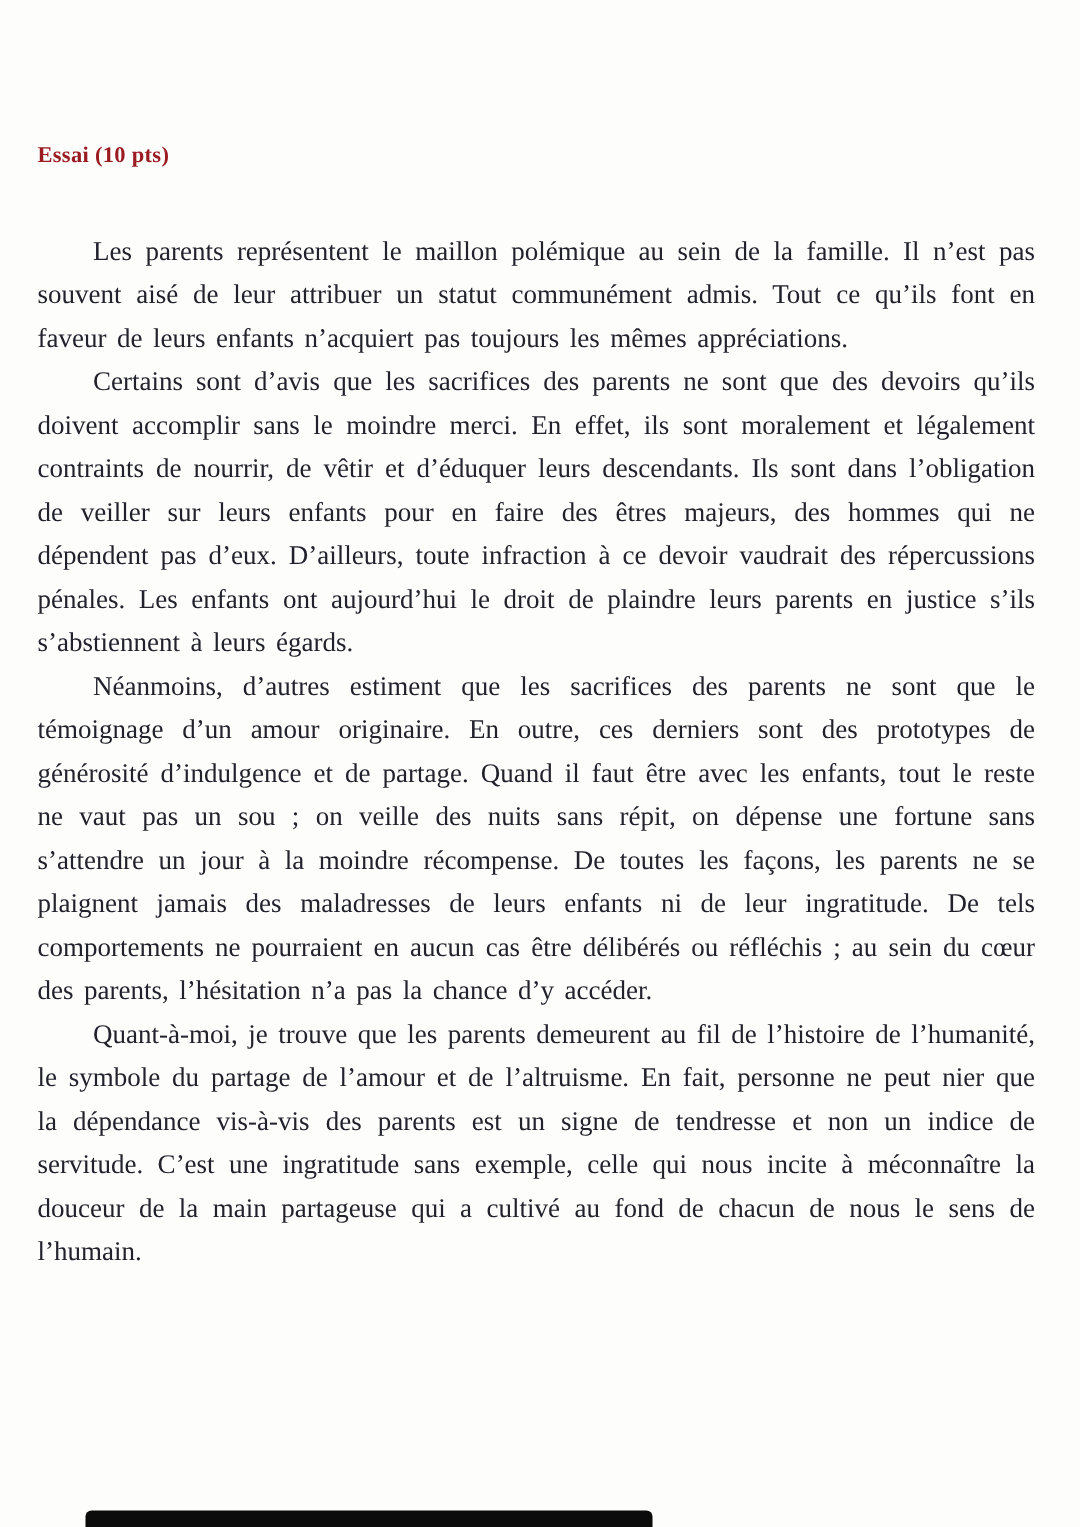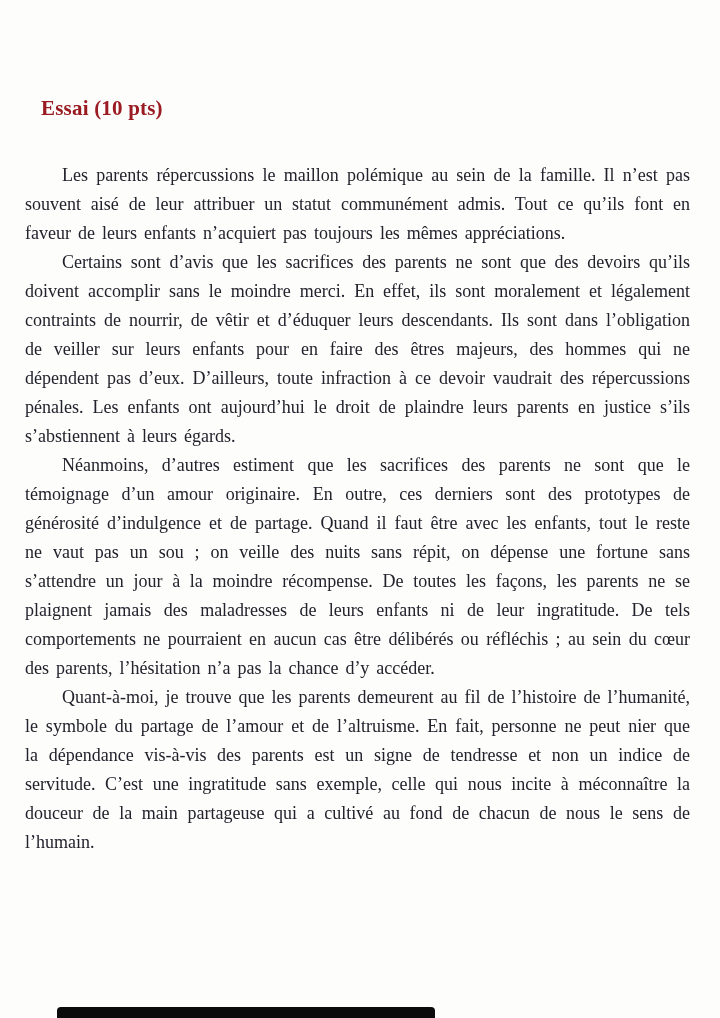--- a/index.html
+++ b/index.html
@@ -15,22 +15,22 @@
     overflow: hidden;
   }
   .page {
     box-sizing: border-box;
     width: 720px;
     height: 1018px;
     padding: 96px 30px 0 25px;
     position: relative;
   }
   .essay-title {
-    margin: 0 0 40px 16px;
-    font-size: 21px;
+    margin: 0 0 40px 0;
+    font-size: 15px;
     font-weight: bold;
     color: #9b1b22;
     letter-spacing: 0.2px;
   }
   .essay-paragraph {
     margin: 0;
     font-size: 18px;
     line-height: 29px;
     color: #22222c;
     text-align: justify;
@@ -47,21 +47,21 @@
     border-radius: 4px 4px 0 0;
   }
 </style>
 </head>
 <body>
 
 <div class="page">
 
   <h1 class="essay-title">Essai (10 pts)</h1>
 
-  <p class="essay-paragraph">Les parents répercussions le maillon polémique au sein de la famille. Il n’est pas souvent aisé de leur attribuer un statut communément admis. Tout ce qu’ils font en faveur de leurs enfants n’acquiert pas toujours les mêmes appréciations.</p>
+  <p class="essay-paragraph">Les parents représentent le maillon polémique au sein de la famille. Il n’est pas souvent aisé de leur attribuer un statut communément admis. Tout ce qu’ils font en faveur de leurs enfants n’acquiert pas toujours les mêmes appréciations.</p>
 
   <p class="essay-paragraph">Certains sont d’avis que les sacrifices des parents ne sont que des devoirs qu’ils doivent accomplir sans le moindre merci. En effet, ils sont moralement et légalement contraints de nourrir, de vêtir et d’éduquer leurs descendants. Ils sont dans l’obligation de veiller sur leurs enfants pour en faire des êtres majeurs, des hommes qui ne dépendent pas d’eux. D’ailleurs, toute infraction à ce devoir vaudrait des répercussions pénales. Les enfants ont aujourd’hui le droit de plaindre leurs parents en justice s’ils s’abstiennent à leurs égards.</p>
 
   <p class="essay-paragraph">Néanmoins, d’autres estiment que les sacrifices des parents ne sont que le témoignage d’un amour originaire. En outre, ces derniers sont des prototypes de générosité d’indulgence et de partage. Quand il faut être avec les enfants, tout le reste ne vaut pas un sou ; on veille des nuits sans répit, on dépense une fortune sans s’attendre un jour à la moindre récompense. De toutes les façons, les parents ne se plaignent jamais des maladresses de leurs enfants ni de leur ingratitude. De tels comportements ne pourraient en aucun cas être délibérés ou réfléchis ; au sein du cœur des parents, l’hésitation n’a pas la chance d’y accéder.</p>
 
   <p class="essay-paragraph">Quant-à-moi, je trouve que les parents demeurent au fil de l’histoire de l’humanité, le symbole du partage de l’amour et de l’altruisme. En fait, personne ne peut nier que la dépendance vis-à-vis des parents est un signe de tendresse et non un indice de servitude. C’est une ingratitude sans exemple, celle qui nous incite à méconnaître la douceur de la main partageuse qui a cultivé au fond de chacun de nous le sens de l’humain.</p>
 
   <div class="scan-artifact-bar"></div>
 
 </div>

